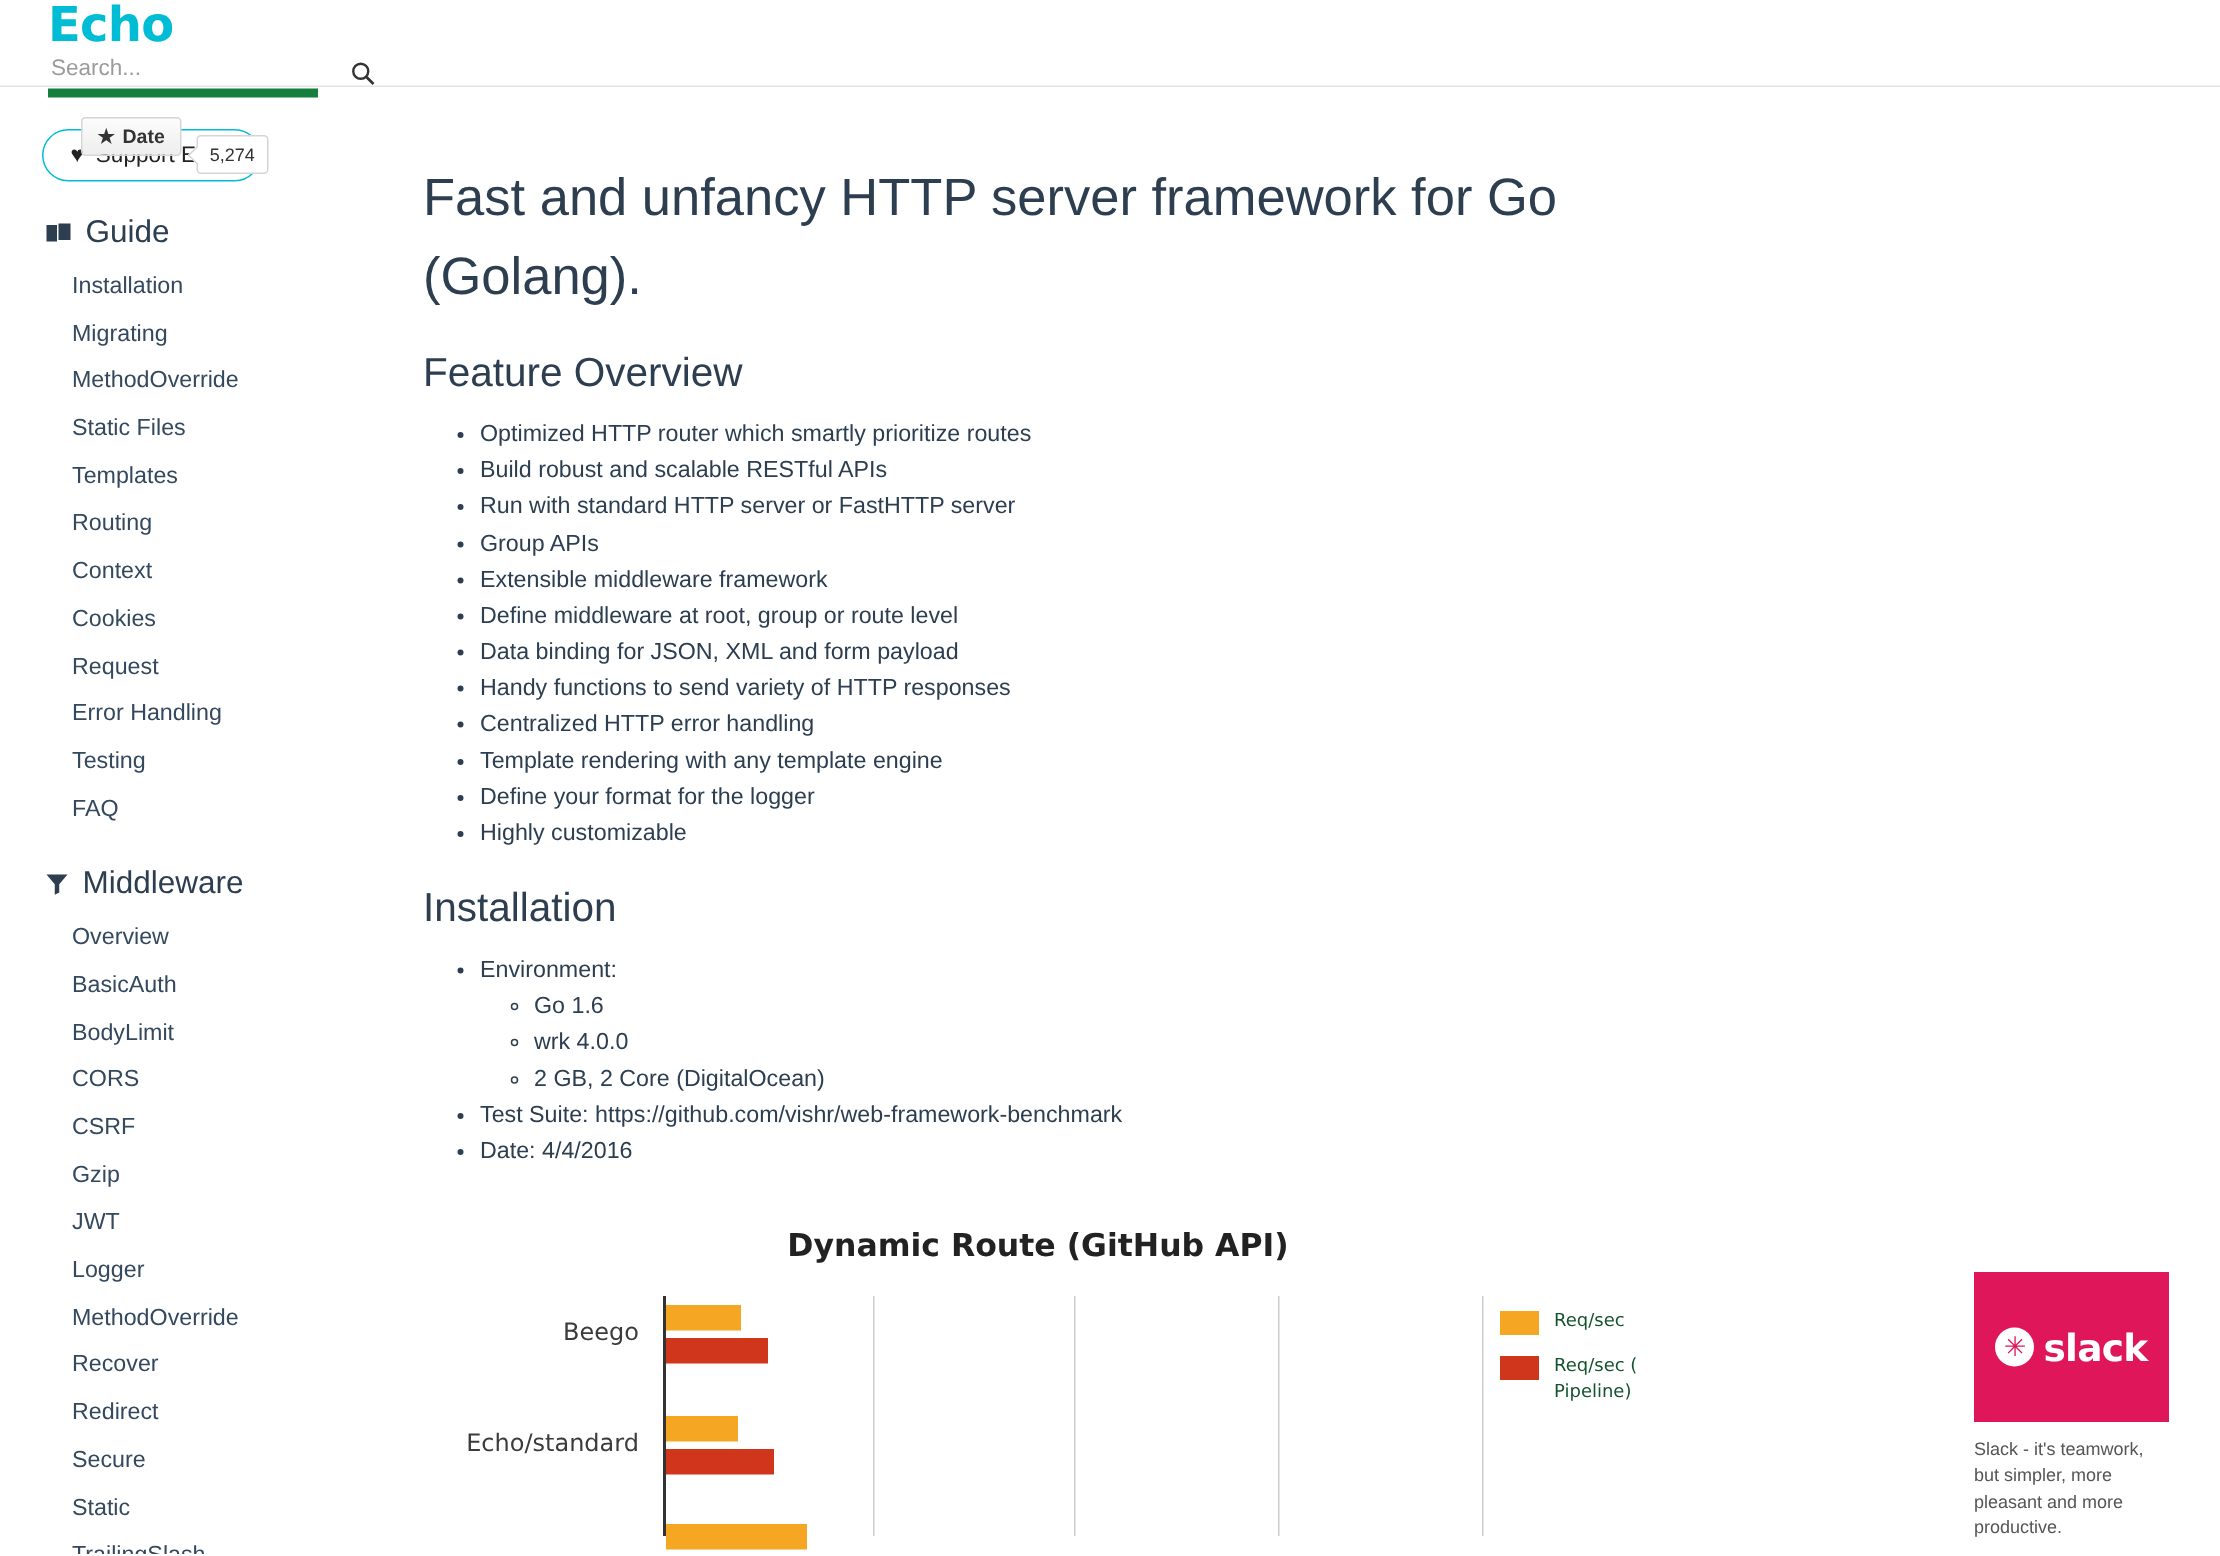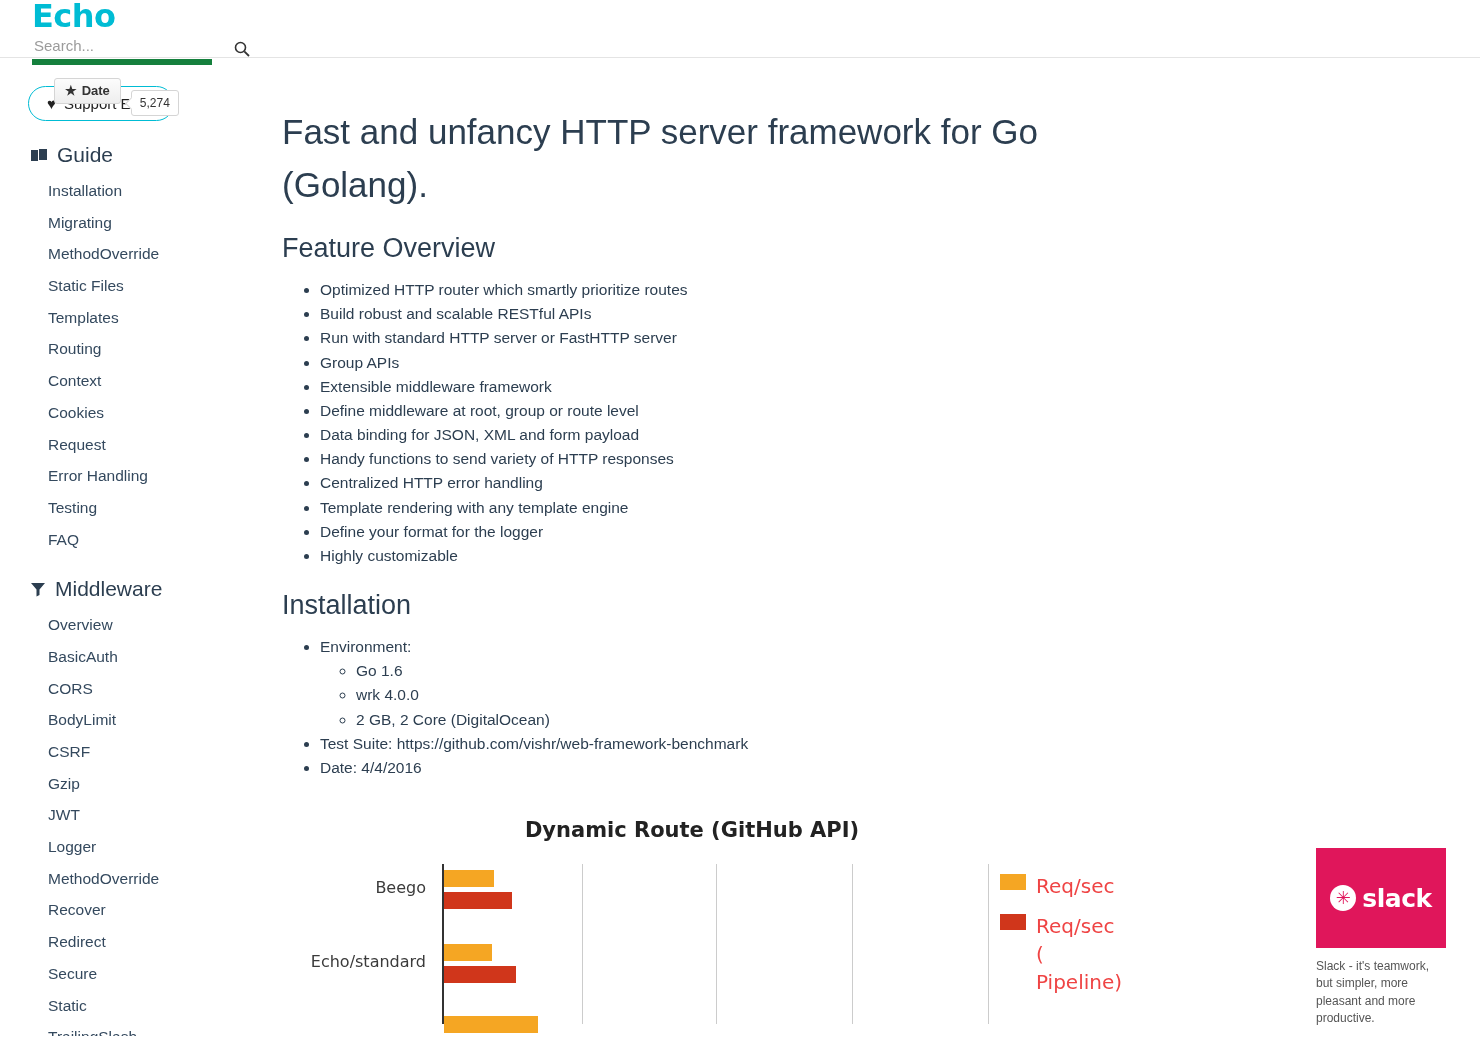--- a/index.html
+++ b/index.html
@@ -236,21 +236,21 @@
     top: 8px;
     font-family: "DejaVu Sans", sans-serif;
   }
   .legend-row {
     display: flex;
     align-items: flex-start;
     gap: 10px;
     margin-bottom: 12px;
   }
   .legend-swatch { width: 26px; height: 16px; flex: none; margin-top: 2px; }
-  .legend-label { font-size: 20px; color: #ef4444; line-height: 1.4; }
+  .legend-label { font-size: 12px; color: #14532d; line-height: 1.4; }
   .rot-label {
     position: absolute;
     left: 6px;
     bottom: -6px;
     font-size: 15px;
     color: #555;
     transform: rotate(-90deg);
     transform-origin: left bottom;
     font-family: "DejaVu Sans", sans-serif;
   }
@@ -356,22 +356,22 @@
     <div class="nav-section">
       <span class="sec-icon">
         <svg width="16" height="16" viewBox="0 0 16 16">
             <path d="M1 2h14l-5.5 6.5V14l-3 1.5V8.5z" fill="#2c3e50"></path>
           </svg>
       </span>
       <span>Middleware</span>
     </div>
     <div class="nav-item">Overview</div>
     <div class="nav-item">BasicAuth</div>
+    <div class="nav-item">BodyLimit</div>
     <div class="nav-item">CORS</div>
-    <div class="nav-item">BodyLimit</div>
     <div class="nav-item">CSRF</div>
     <div class="nav-item">Gzip</div>
     <div class="nav-item">JWT</div>
     <div class="nav-item">Logger</div>
     <div class="nav-item">MethodOverride</div>
     <div class="nav-item">Recover</div>
     <div class="nav-item">Redirect</div>
     <div class="nav-item">Secure</div>
     <div class="nav-item">Static</div>
     <div class="nav-item">TrailingSlash</div>

